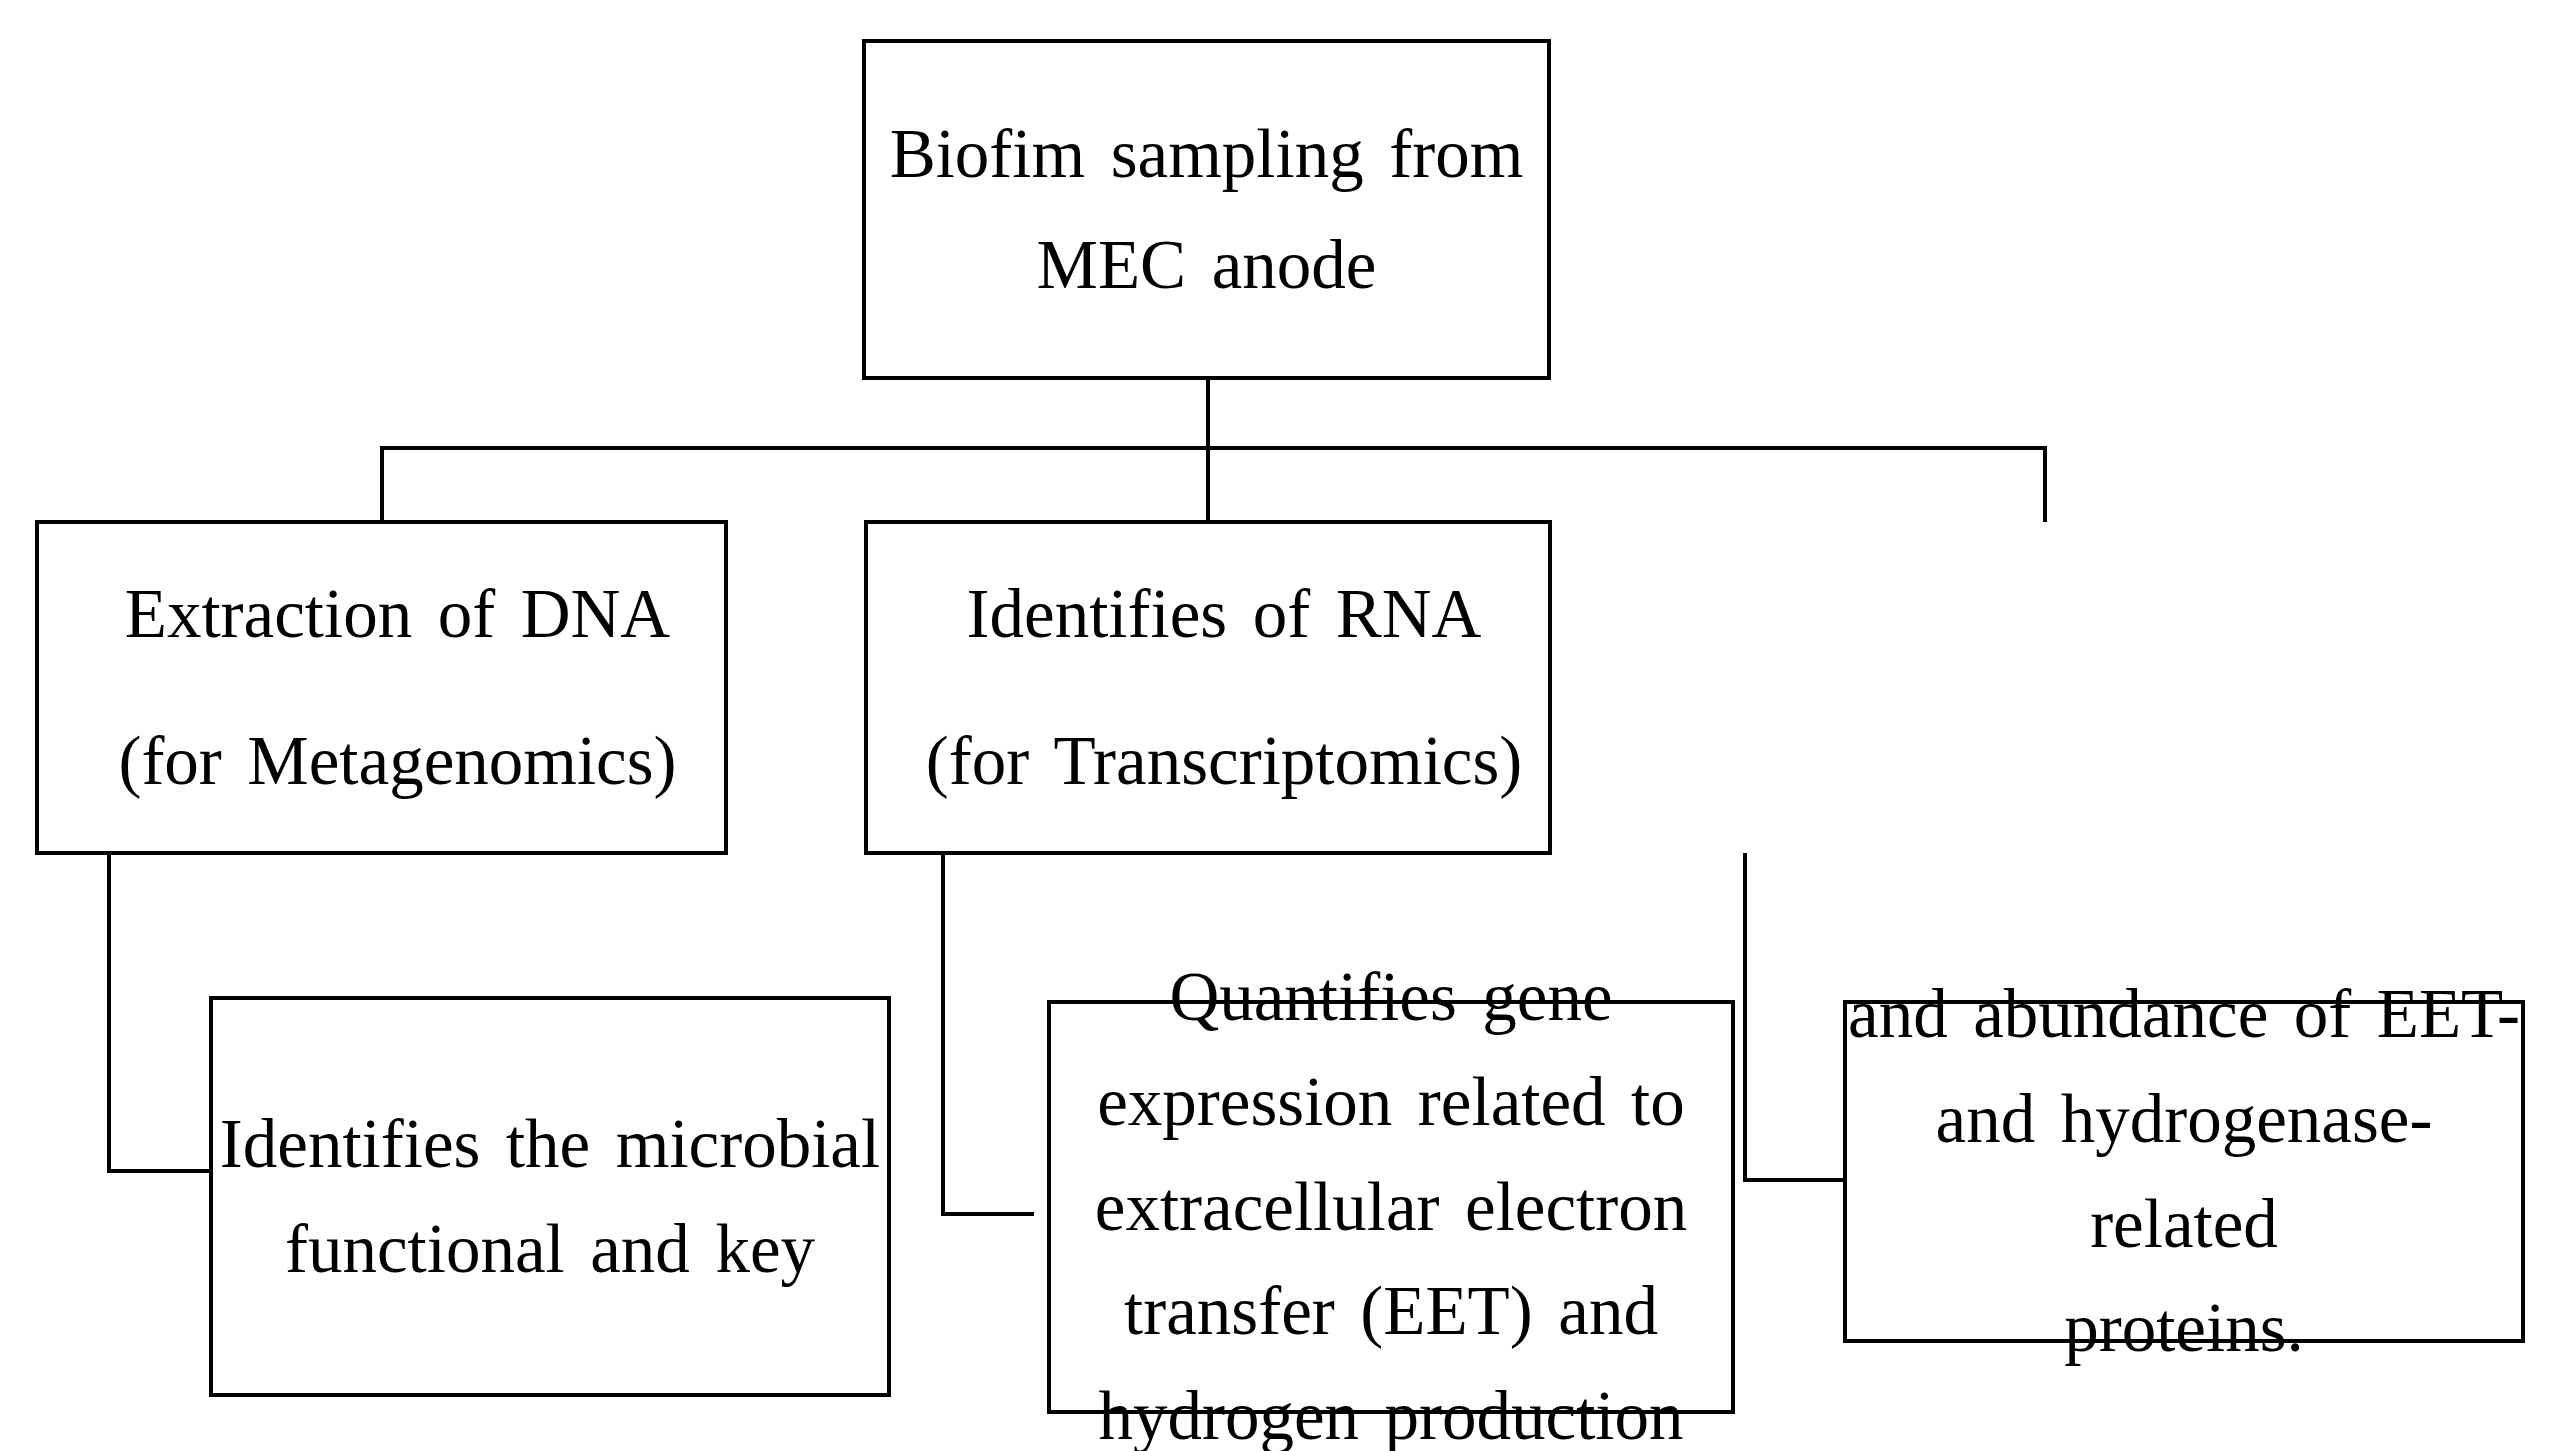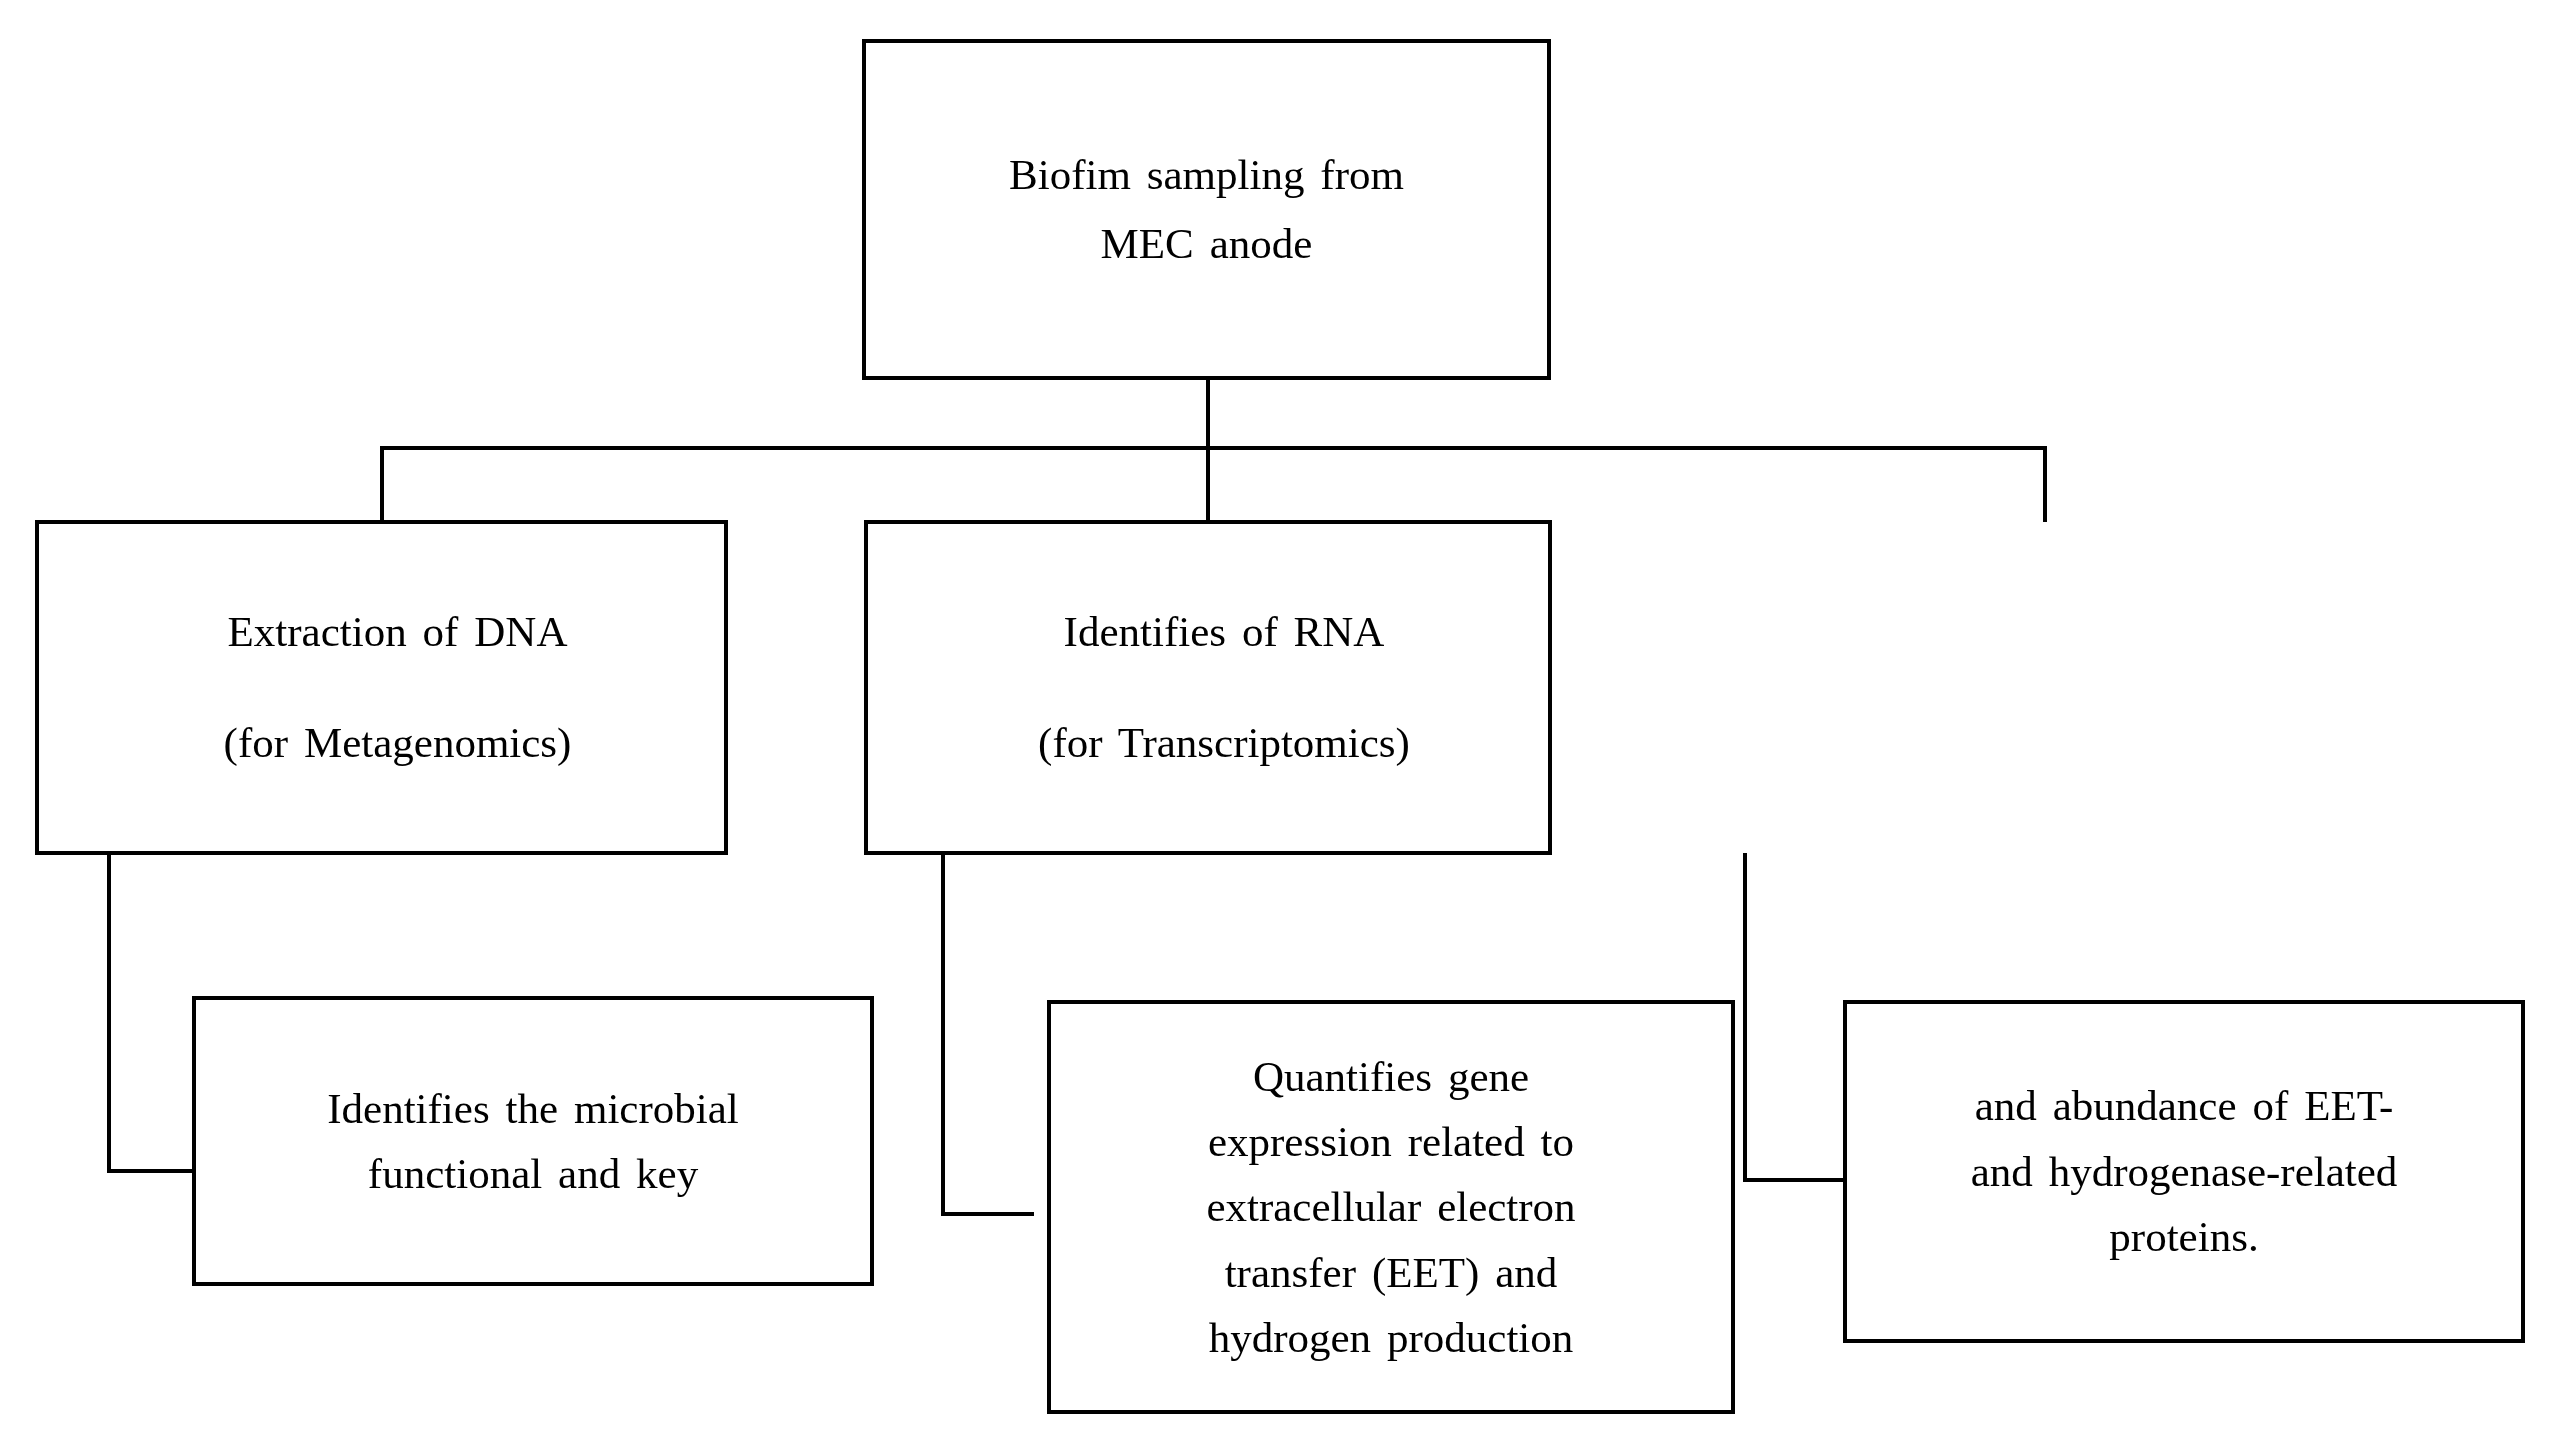--- a/index.html
+++ b/index.html
@@ -18,39 +18,39 @@
   .node {
     position: absolute;
     box-sizing: border-box;
     background: #ffffff;
     border: 4.9px solid #000000;
     display: flex;
     flex-direction: column;
     justify-content: center;
     align-items: center;
     text-align: center;
-    font-size: 43px;
+    font-size: 69px;
     line-height: 1.52;
     word-spacing: 0.12em;
   }
   .node .line { display: block; }
   
   .node.tier2 { line-height: 1.4; padding-left: 32px; }
   .node.tier2 .line { margin: 25px 0; }
   .node.tier1 { line-height: 1.6; }
   .conn {
     position: absolute;
     background: #000000;
   }
   
   #node-root            { left: 862px;  top: 39px;   width: 689px; height: 341px; }
   #node-dna             { left: 35px;   top: 520px;  width: 693px; height: 335px; }
   #node-rna             { left: 864px;  top: 520px;  width: 688px; height: 335px; }
   #node-protein         { left: 1702px; top: 520px;  width: 676px; height: 335px; }
-  #node-dna-outcome     { left: 192px;  top: 996px; width: 682px; height: 290px; }
+  #node-dna-outcome     { left: 209px;  top: 996px; width: 682px; height: 401px; }
   #node-rna-outcome     { left: 1030px; top: 1000px; width: 688px; height: 414px; margin-left: 17px; }
   #node-protein-outcome { left: 1843px; top: 1000px; width: 682px; height: 343px; }
   
   #conn-root-v       { left: 1206px; top: 378px;  width: 3.9px;    height: 144px; }
   #conn-main-h       { left: 380px;  top: 446px;  width: 1667px; height: 3.9px;  }
   #conn-left-drop    { left: 380px;  top: 446px;  width: 3.9px;    height: 76px; }
   #conn-right-drop   { left: 2043px; top: 446px;  width: 3.9px;    height: 76px; }
   #conn-dna-elbow-v      { left: 107px;  top: 853px;  width: 3.9px;   height: 319px; }
   #conn-dna-elbow-h      { left: 107px;  top: 1169px; width: 106px; height: 3.9px;  }
   #conn-rna-elbow-v      { left: 941px;  top: 853px;  width: 3.9px;   height: 363px; }

